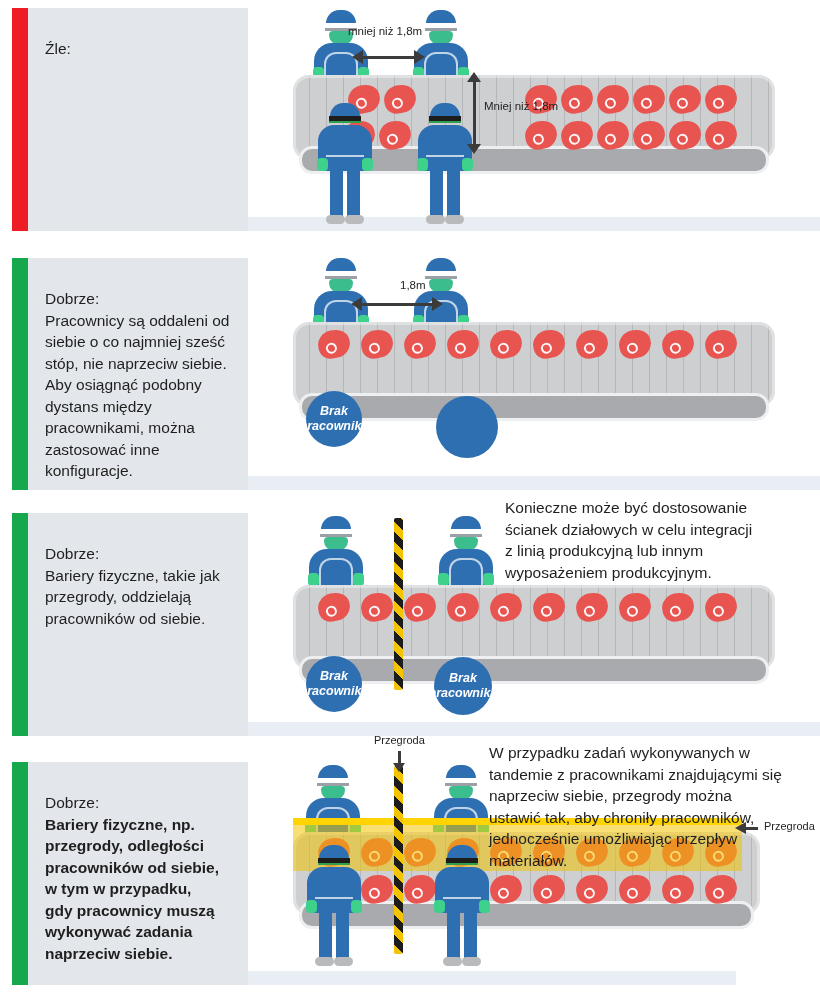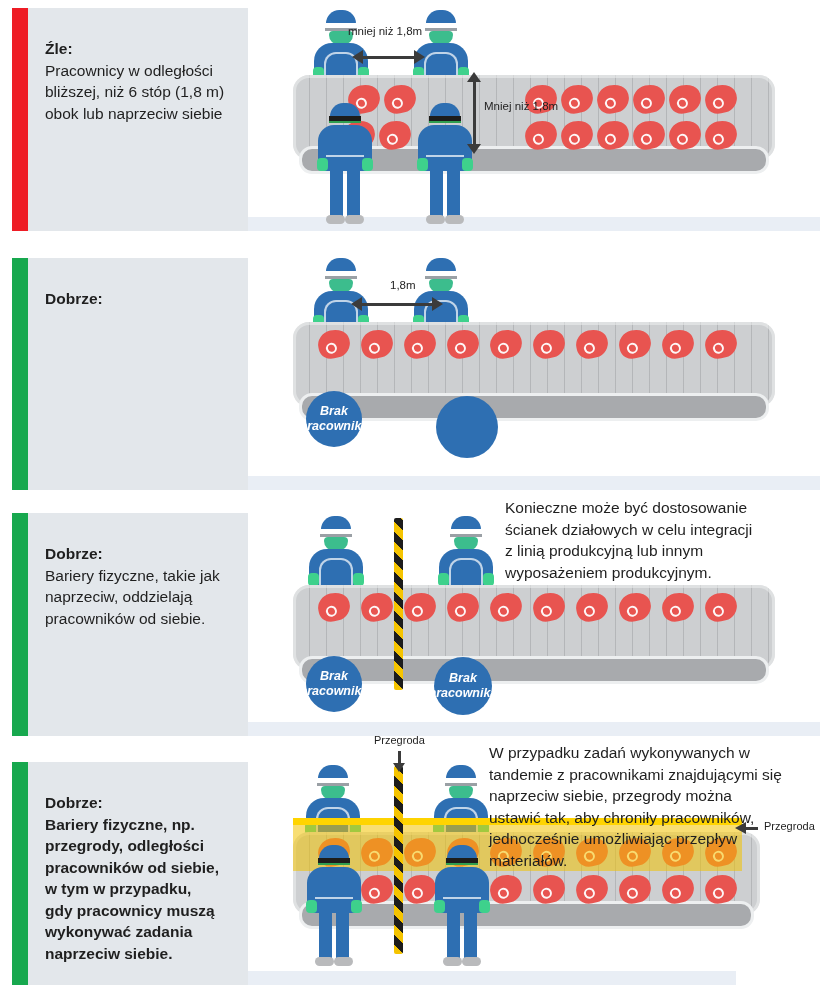--- a/index.html
+++ b/index.html
@@ -14,21 +14,21 @@
   body{font-family:"Liberation Sans","DejaVu Sans",sans-serif;color:var(--ink);}
   #canvas{position:relative;width:820px;height:996px;background:#fff;overflow:hidden;}
 
   
   .cbar{position:absolute;width:16px;z-index:2;}
   .cbar.red{background:#ee1c25;}
   .cbar.green{background:#17a84e;}
   .tbox{position:absolute;left:28px;width:220px;background:#e3e7eb;z-index:2;
         padding:0;box-sizing:border-box;}
   .tbox .inner{padding:30px 10px 0 17px;font-size:15.5px;line-height:21.5px;}
-  .heading{font-weight:bold;}
+  .heading{font-weight:normal;}
   .pbody{white-space:pre-line;}
   .pbody.bold{font-weight:bold;}
   .floor{position:absolute;height:14px;background:#e9eef5;z-index:0;}
   .annot{position:absolute;font-size:15.5px;line-height:21.5px;white-space:pre-line;z-index:6;}
 
   
   .belt{position:absolute;z-index:2;background:var(--beltgray);border-radius:16px;
         background-image:repeating-linear-gradient(90deg,rgba(0,0,0,0) 0 16px,rgba(150,152,155,.45) 16px 17px);
         box-shadow:inset 0 0 0 3px rgba(238,240,241,.55);}
   .belt::after{content:"";position:absolute;left:6px;right:6px;bottom:-14px;height:22px;
@@ -105,53 +105,58 @@
 </style>
 </head>
 <body>
 
 <div id="canvas">
 
   <div class="cbar red" style="left:12px;top:8px;height:223px;"></div>
   <div class="tbox" style="top:8px;height:223px;">
     <div class="inner">
       <div class="heading">Źle:</div>
-      <div class="pbody">Pracownicy w odległości
-bliższej, niż 6 stóp (1,8 m)
-obok lub naprzeciw siebie</div>
     </div>
   </div>
   <div class="floor" style="left:248px;top:217px;width:572px;"></div>
   <div class="belt" style="left:293px;top:75px;width:482px;height:85px;"></div>
   <div class="lbl" style="left:348px;top:25px;">mniej niż 1,8m</div>
   <div class="arr-h" style="left:363px;top:56px;width:51px;"></div>
   <div class="arr-v" style="left:473px;top:82px;height:62px;"></div>
   <div class="lbl" style="left:484px;top:100px;">Mniej niż 1,8m</div>
 
   <div class="cbar green" style="left:12px;top:258px;height:232px;"></div>
   <div class="tbox" style="top:258px;height:232px;">
     <div class="inner">
       <div class="heading">Dobrze:</div>
+      <div class="pbody">Pracownicy są oddaleni od
+siebie o co najmniej sześć
+stóp, nie naprzeciw siebie.
+Aby osiągnąć podobny
+dystans między
+pracownikami, można
+zastosować inne
+konfiguracje.</div>
     </div>
   </div>
   <div class="floor" style="left:248px;top:476px;width:572px;"></div>
   <div class="belt" style="left:293px;top:322px;width:482px;height:85px;"></div>
-  <div class="lbl" style="left:390px;top:279px;">1,8m</div>
+  <div class="lbl" style="left:400px;top:279px;">1,8m</div>
   <div class="arr-h" style="left:362px;top:303px;width:70px;"></div>
   <div class="nocircle" style="left:306px;top:391px;width:56px;height:56px;">
     <span>Brak pracownika</span>
   </div>
   <div class="nocircle" style="left:436px;top:396px;width:62px;height:62px;"></div>
 
   <div class="cbar green" style="left:12px;top:513px;height:223px;"></div>
   <div class="tbox" style="top:513px;height:223px;">
     <div class="inner">
       <div class="heading">Dobrze:</div>
       <div class="pbody">Bariery fizyczne, takie jak
-naprzeciw, oddzielają
+przegrody, oddzielają
 pracowników od siebie.</div>
     </div>
   </div>
   <div class="annot" style="left:505px;top:497px;width:320px;">Konieczne może być dostosowanie
 ścianek działowych w celu integracji
 z linią produkcyjną lub innym
 wyposażeniem produkcyjnym.</div>
   <div class="floor" style="left:248px;top:722px;width:572px;"></div>
   <div class="belt" style="left:293px;top:585px;width:482px;height:85px;"></div>
   <div class="barrier" style="left:394px;top:518px;height:172px;"></div>

